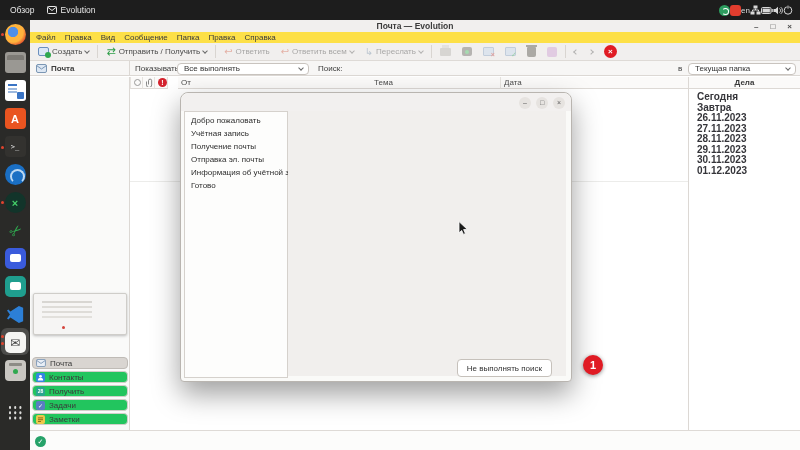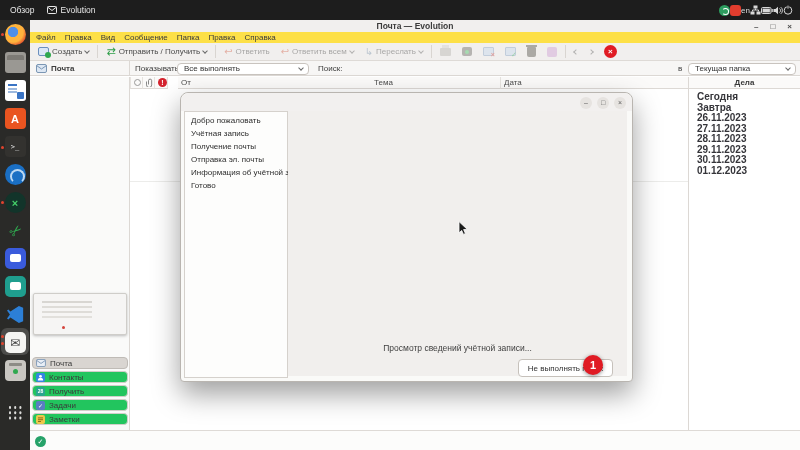--- a/index.html
+++ b/index.html
@@ -101,21 +101,21 @@
   .thumb{position:absolute;left:3px;top:204px;width:94px;height:42px;background:#f6f5f4;border:1px solid #cfcdc9;box-shadow:0 1px 3px rgba(0,0,0,.25);border-radius:2px}
   .thumb i{position:absolute;left:8px;top:7px;width:50px;height:1.5px;background:#d8d6d2;box-shadow:0 5px 0 #dedcd8,0 10px 0 #dedcd8,0 15px 0 #e2e0dc}
   .thumb b{position:absolute;left:28px;bottom:5px;width:3px;height:3px;border-radius:50%;background:#d4443c}
   .switcher{position:absolute;left:2px;bottom:3px;width:96px}
   .sw-btn{height:12px;margin-bottom:2px;border:1px solid #d2cec9;border-radius:4px;background:#22c55e;display:flex;align-items:center;gap:4px;padding-left:3px;font-size:8px;color:#3a3a3a}
   .sw-btn.sel{background:#d9d5d1;border-color:#bfbbb6}
   .sw-ico{width:9px;height:9px;border-radius:2px;flex:0 0 auto;display:flex;align-items:center;justify-content:center;color:#fff;font-size:5px;font-weight:bold}
   .w-status{position:absolute;left:0;bottom:0;right:0;height:20px;border-top:1px solid #dedad6;background:#fcfcfb}
   .ok-green{position:absolute;left:5px;top:5px;width:11px;height:11px;border-radius:50%;background:#26a269;color:#fff;font-size:7px;font-weight:bold;text-align:center;line-height:11px}
   
-  .dlg{position:absolute;left:180px;top:92px;width:453px;height:290px;background:#fafaf8;border:1px solid #b9b5b0;border-radius:8px 8px 4px 4px;box-shadow:0 12px 28px rgba(0,0,0,.38);z-index:50}
+  .dlg{position:absolute;left:180px;top:92px;width:392px;height:290px;background:#fafaf8;border:1px solid #b9b5b0;border-radius:8px 8px 4px 4px;box-shadow:0 12px 28px rgba(0,0,0,.38);z-index:50}
   .dlg-title{position:absolute;left:0;top:0;right:0;height:18px;border-radius:8px 8px 0 0;background:#f2f0ef}
   .dlg-ctrls{position:absolute;right:6px;top:4px;display:flex;gap:5px}
   .dlg-c{width:12px;height:12px;border-radius:50%;background:#e6e3e0;color:#5d5d5d;font-size:7px;line-height:12px;text-align:center}
   .dlg-steps{position:absolute;left:3px;top:18px;width:104px;bottom:3px;background:#fdfdfc;border:1px solid #d5d1cc}
   .dlg-step{font-size:8px;color:#2d2d2d;line-height:13px;padding-left:6px;white-space:nowrap}
   .dlg-steps .dlg-step:first-child{margin-top:2px}
   .dlg-main{position:absolute;left:107px;top:18px;right:5px;bottom:5px;background:#f1efed}
   .dlg-status{position:absolute;left:0;right:0;top:232px;text-align:center;font-size:8.5px;color:#3f3f3f}
   .dlg-skip{position:absolute;right:14px;top:248px;height:18px;padding:0 9px;background:#fff;border:1px solid #c6c1bb;border-radius:4px;font-size:8px;color:#333;display:flex;align-items:center}
   .badge{position:absolute;left:583px;top:355px;width:20px;height:20px;border-radius:50%;background:#e01b24;color:#fff;font-size:11px;font-weight:bold;text-align:center;line-height:20px;box-shadow:0 1px 4px rgba(0,0,0,.45);z-index:60}
@@ -410,21 +410,20 @@
     </div>
     <div class="dlg-steps">
       <div class="dlg-step">Добро пожаловать</div>
       <div class="dlg-step">Учётная запись</div>
       <div class="dlg-step">Получение почты</div>
       <div class="dlg-step">Отправка эл. почты</div>
       <div class="dlg-step">Информация об учётной записи</div>
       <div class="dlg-step">Готово</div>
     </div>
     <div class="dlg-main">
-      <div class="dlg-status">Просмотр сведений учётной записи...</div>
       <div class="dlg-skip">
           <span>Не выполнять поиск</span>
         </div>
     </div>
   </div>
 
   <div class="badge">1</div>
 
   <svg class="cursor" width="12" height="15" viewBox="0 0 12 15">
     <path d="M1 0.6 L1 11.8 L3.7 9.4 L5.5 13.4 L7.4 12.5 L5.6 8.6 L9.3 8.4 Z" fill="#1a1a1a" stroke="#fff" stroke-width="0.8"></path>

